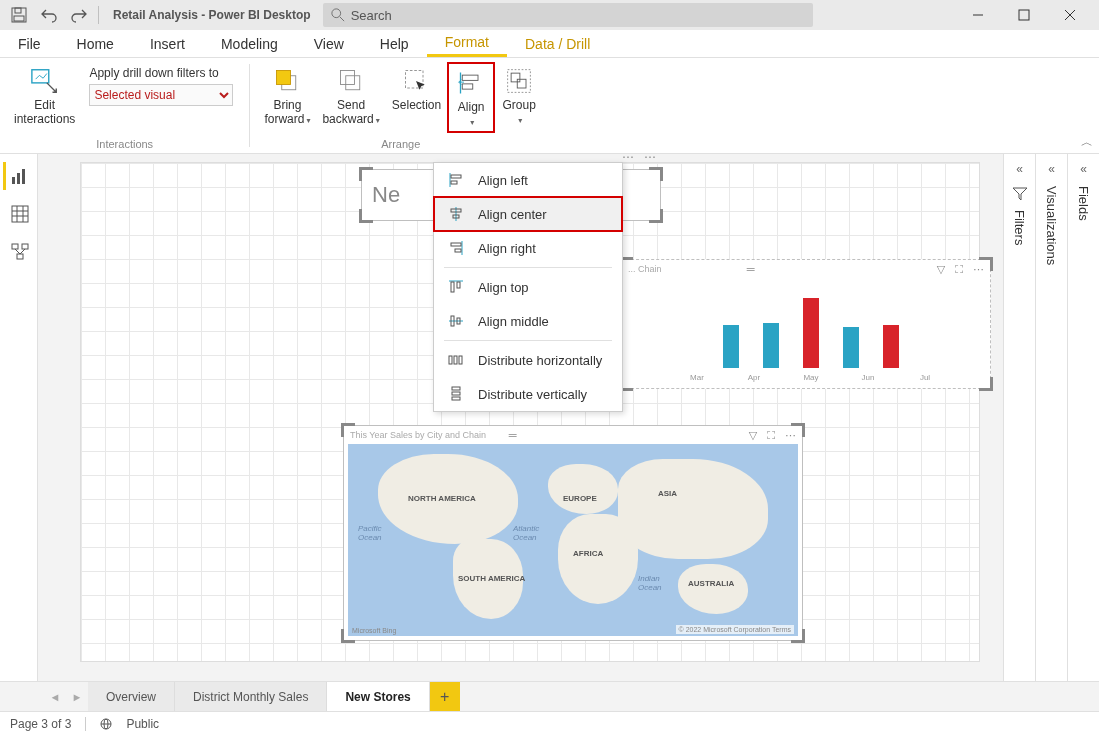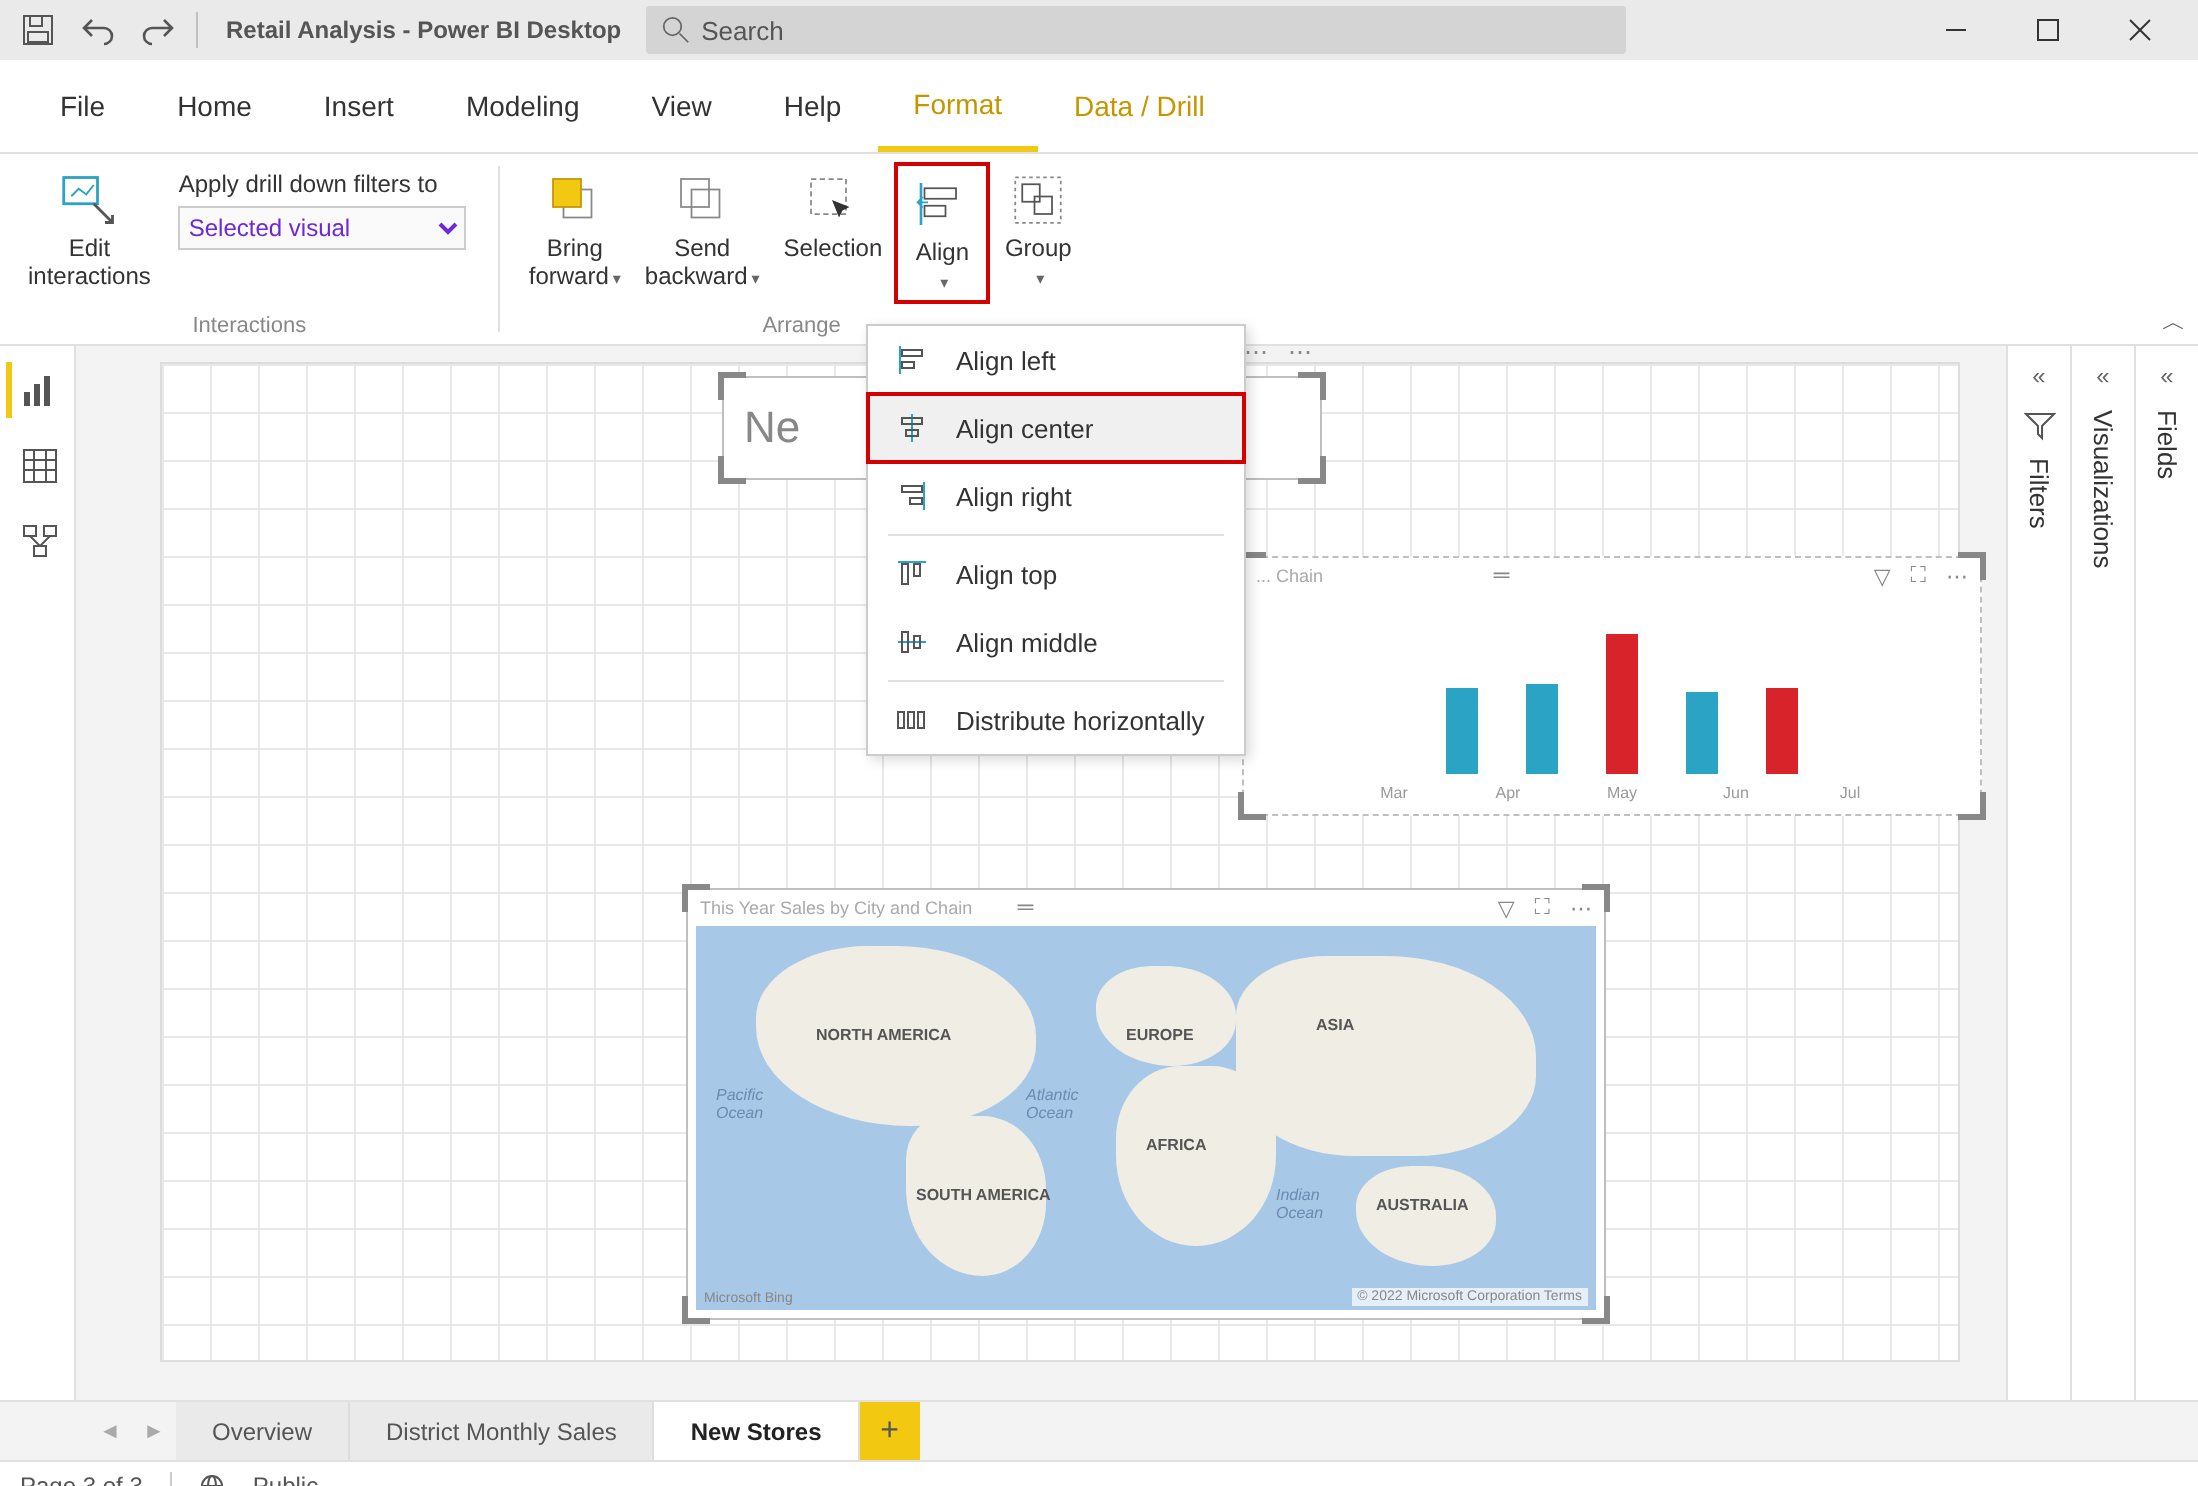--- a/index.html
+++ b/index.html
@@ -11,39 +11,39 @@
 .titlebar .qat > div { width: 26px; height: 26px; display: flex; align-items: center; justify-content: center; cursor: pointer; }
 .titlebar .sep { width: 1px; height: 18px; background: #c0c0c0; margin: 0 6px; }
 .title { color: #555; font-size: 12px; margin-left: 8px; font-weight: bold; }
 .search { flex: 1; max-width: 490px; margin-left: 12px; height: 24px; background: #d4d4d4; display: flex; align-items: center; padding: 0 8px; border-radius: 2px; }
 .search svg { flex-shrink: 0; }
 .search span { color: #555; font-size: 13px; margin-left: 6px; }
 .wincontrols { margin-left: auto; display: flex; }
 .wincontrols > div { width: 46px; height: 30px; display: flex; align-items: center; justify-content: center; cursor: pointer; }
 
 
-.menubar { height: 47px; display: flex; align-items: stretch; border-bottom: 1px solid #e0e0e0; background: #fff; padding-left: 12px; }
+.menubar { height: 28px; display: flex; align-items: stretch; border-bottom: 1px solid #e0e0e0; background: #fff; }
 .menubar .tab { padding: 0 18px; display: flex; align-items: center; font-size: 14px; color: #333; cursor: pointer; }
 .menubar .tab.file { color: #333; }
 .menubar .tab.active { border-bottom: 3px solid #f2c811; color: #c69500; font-weight: 400; }
 .menubar .tab.ctx { color: #c69500; }
 
 
 .ribbon { height: 96px; background: #fff; border-bottom: 1px solid #e0e0e0; display: flex; align-items: stretch; position: relative; }
 .ribbon-group { display: flex; flex-direction: column; }
 .ribbon-group .items { flex: 1; display: flex; align-items: flex-start; padding: 4px 8px 0 8px; }
 .ribbon-group .label { font-size: 11px; color: #888; text-align: center; padding-bottom: 3px; }
 .ribbon-sep { width: 1px; background: #e0e0e0; margin: 6px 0; }
 .rbtn { display: flex; flex-direction: column; align-items: center; justify-content: flex-start; padding: 2px 6px; cursor: pointer; min-width: 48px; }
 .rbtn .ico { height: 34px; display: flex; align-items: center; justify-content: center; }
 .rbtn .txt { font-size: 12px; color: #333; text-align: center; line-height: 1.2; }
 .rbtn .txt .caret { font-size: 8px; margin-left: 2px; color: #666; }
 .apply-drill { padding: 4px 8px; }
 .apply-drill .lbl { font-size: 12px; color: #333; margin-bottom: 4px; }
-.apply-drill select { width: 144px; height: 22px; font-size: 12px; color: #6d28d9; border: 1px solid #ccc; background: #fafafa; }
+.apply-drill select { width: 144px; height: 22px; font-size: 12px; color: #b91c1c; border: 1px solid #ccc; background: #fafafa; }
 .ribbon-collapse { position: absolute; right: 6px; bottom: 2px; font-size: 12px; color: #666; cursor: pointer; }
 .align-highlight { border: 2px solid #d40000; }
 
 
 .main { display: flex; height: calc(743px - 30px - 36px - 96px - 30px - 24px); }
 .viewbar { width: 38px; background: #fff; border-right: 1px solid #e0e0e0; display: flex; flex-direction: column; align-items: center; padding-top: 8px; gap: 10px; }
 .viewbar .vb { width: 32px; height: 28px; display: flex; align-items: center; justify-content: center; cursor: pointer; border-left: 3px solid transparent; }
 .viewbar .vb.active { border-left: 3px solid #f2c811; }
 
 .canvas-wrap { flex: 1; background: #f3f3f3; position: relative; overflow: hidden; }
@@ -421,20 +421,28 @@
     </div>
   <div class="dsep"></div>
   <div class="ditem">
       <svg width="16" height="16" viewBox="0 0 16 16">
         <rect x="1" y="4" width="3" height="8" fill="none" stroke="#555"></rect>
         <rect x="6" y="4" width="3" height="8" fill="none" stroke="#555"></rect>
         <rect x="11" y="4" width="3" height="8" fill="none" stroke="#555"></rect>
       </svg>
       <span>Distribute horizontally</span>
     </div>
+  <div class="ditem">
+      <svg width="16" height="16" viewBox="0 0 16 16">
+        <rect x="4" y="1" width="8" height="3" fill="none" stroke="#555"></rect>
+        <rect x="4" y="6" width="8" height="3" fill="none" stroke="#555"></rect>
+        <rect x="4" y="11" width="8" height="3" fill="none" stroke="#555"></rect>
+      </svg>
+      <span>Distribute vertically</span>
+    </div>
 </div>
 
 <div class="pagetabs">
   <div class="nav">◄</div>
   <div class="nav">►</div>
   <div class="ptab">Overview</div>
   <div class="ptab">District Monthly Sales</div>
   <div class="ptab active">New Stores</div>
   <div class="add">+</div>
 </div>

